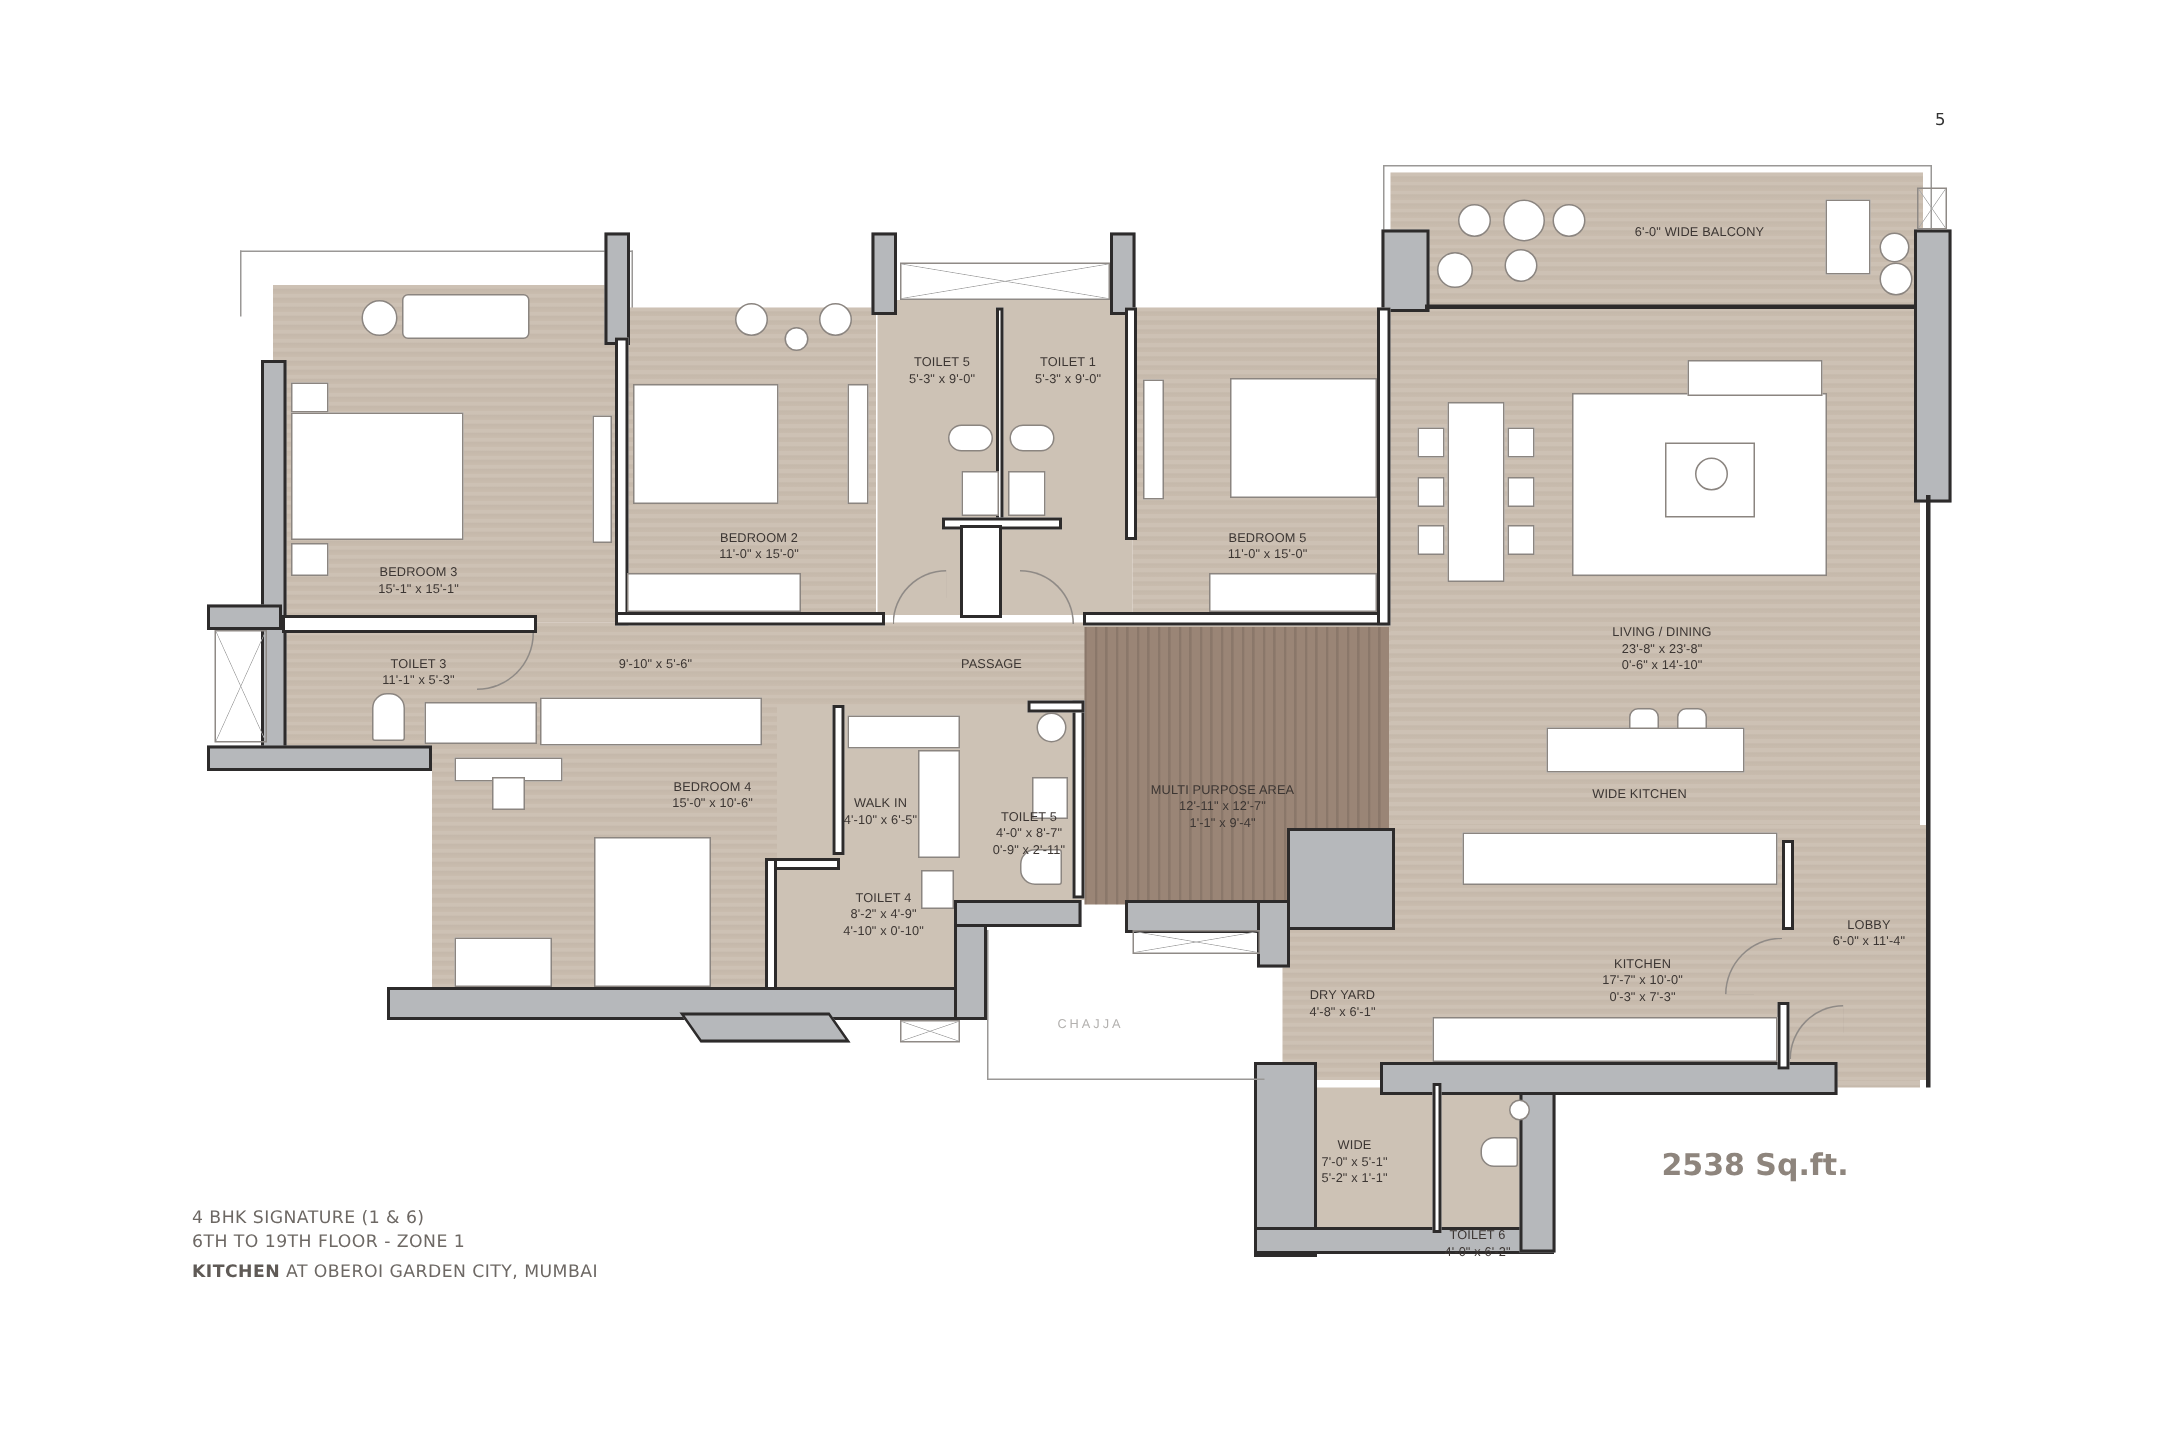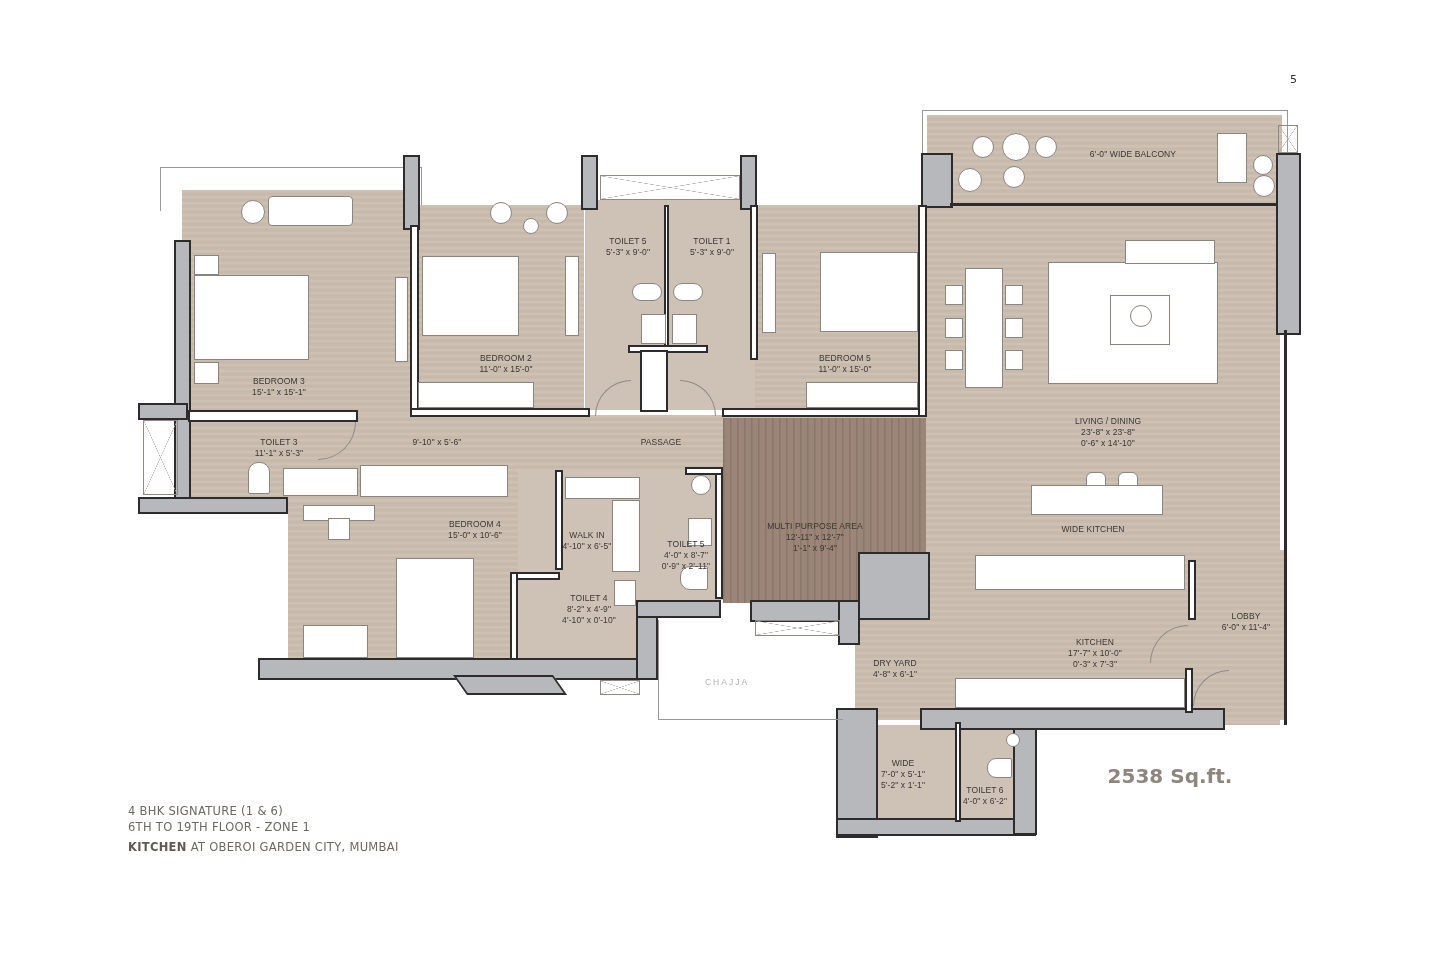--- a/index.html
+++ b/index.html
@@ -248,21 +248,21 @@
     <span class="n">4'-8" x 6'-1"</span>
   </div>
   <div class="label" style="left:727px;top:677px;color:#b3b1af;letter-spacing:2px;">
     <span class="n">CHAJJA</span>
   </div>
   <div class="label" style="left:903px;top:758px;">
     <span class="n">WIDE</span>
     <span class="n">7'-0" x 5'-1"</span>
     <span class="n">5'-2" x 1'-1"</span>
   </div>
-  <div class="label" style="left:985px;top:785px;">
+  <div class="label" style="left:985px;top:818px;">
     <span class="n">TOILET 6</span>
     <span class="n">4'-0" x 6'-2"</span>
   </div>
 </div>
 
 <div class="rera" style="left:1050px;top:760px;width:240px;">
   <div style="font-size:20px;line-height:32px;">2538 Sq.ft.</div>
 </div>
 
 <div class="footer" style="left:128px;top:803px;">

